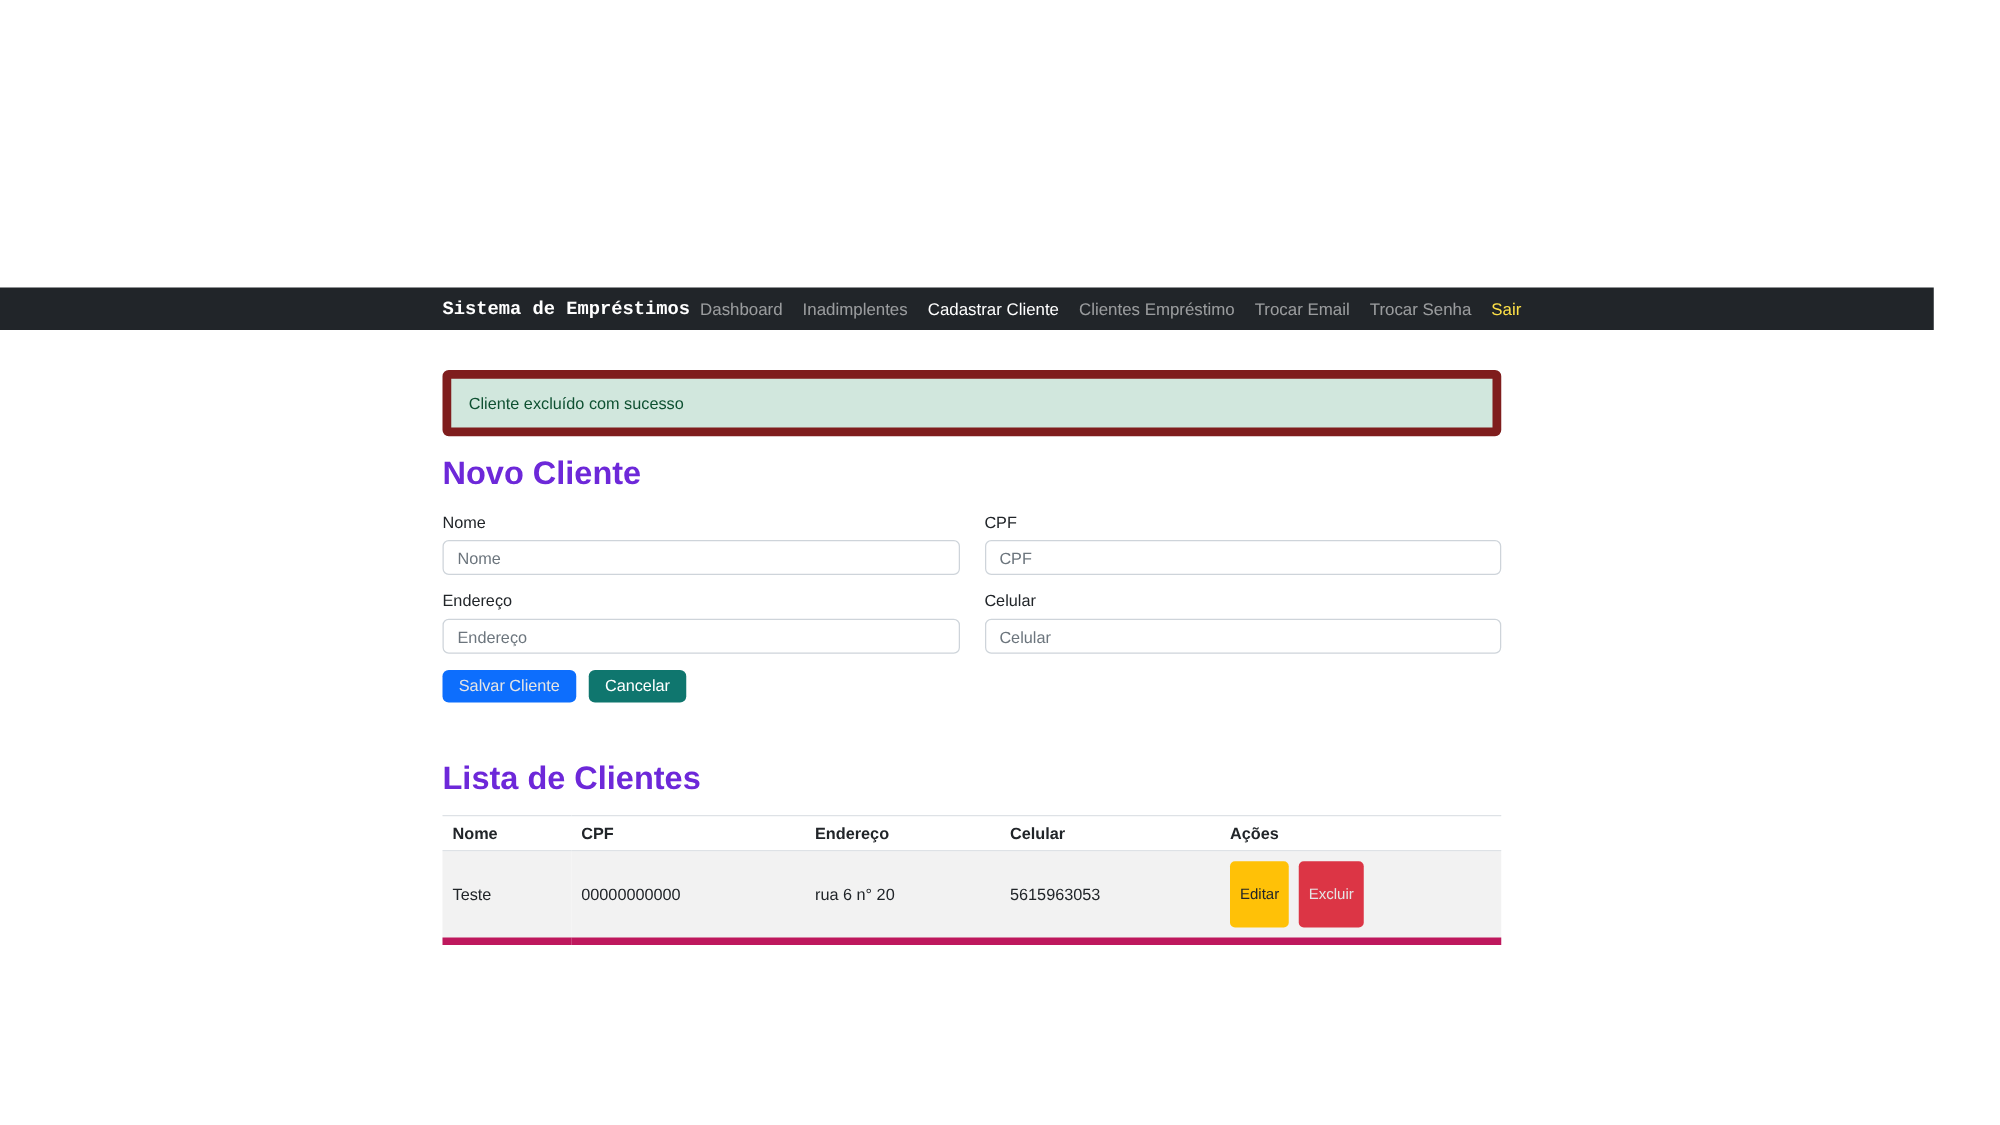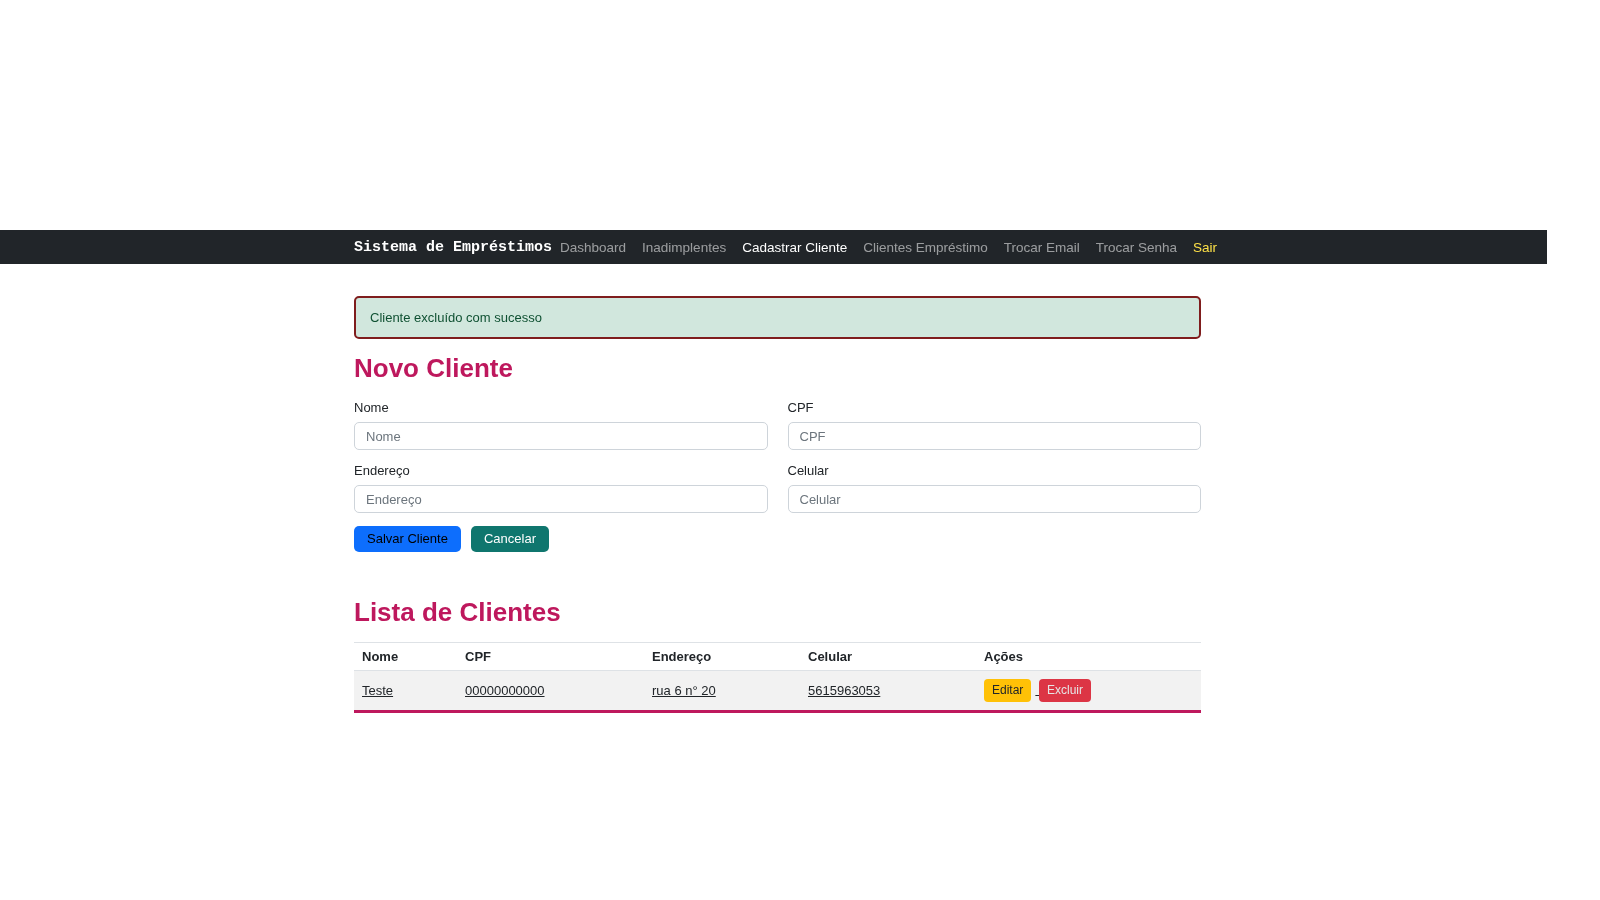--- a/index.html
+++ b/index.html
@@ -48,31 +48,31 @@
   .nav-link.active { color: #ffffff; font-weight: 400; }
   .nav-link.danger { color: #fde047; }
   .nav-link:last-child { padding-right: 0; }
 
   
   .container { width: 847px; margin-left: 354px; }
 
   .alert {
     margin-top: 32px;
     background: #d1e7dd;
-    border: 2px solid #7f1d1d;
+    border: 7px solid #7f1d1d;
     color: #0f5132;
     border-radius: 5px;
     padding: 12px 14px;
     font-size: 13px;
   }
 
   h2.section-title {
     font-size: 26px;
     font-weight: 600;
-    color: #be185d;
+    color: #6d28d9;
     margin: 14px 0 16px 0;
   }
   h2.list-title { margin-top: 45px; margin-bottom: 14px; }
 
   .form-row { display: flex; gap: 20px; margin-bottom: 13px; }
   .form-group { flex: 1; }
   .form-label {
     display: block;
     font-size: 13px;
     color: #212529;
@@ -95,51 +95,50 @@
   .btn-row { display: flex; gap: 10px; margin-top: 11px; }
   .btn {
     border: none;
     border-radius: 5px;
     font-size: 13px;
     font-family: "Liberation Sans", sans-serif;
     padding: 6px 13px;
     cursor: pointer;
     line-height: 1.1;
   }
-  .btn-primary { background: #0d6efd; color: #000000; }
+  .btn-primary { background: #0d6efd; color: #e5e5e5; }
   .btn-secondary { background: #0f766e; color: #ffffff; }
 
   table.clients {
     width: 100%;
     border-collapse: collapse;
     font-size: 13px;
   }
   table.clients th {
     text-align: left;
     font-weight: 700;
     padding: 6px 8px;
     border-top: 1px solid #dee2e6;
     border-bottom: 1px solid #dee2e6;
     color: #212529;
   }
   table.clients td {
     padding: 8px 8px;
-    border-bottom: 3px solid #be185d;
+    border-bottom: 6px solid #be185d;
     vertical-align: middle;
-    text-decoration: underline;
   }
   table.clients tbody tr { background: #f2f2f2; }
   .col-nome { width: 103px; }
   .col-cpf { width: 187px; }
   .col-endereco { width: 156px; }
   .col-celular { width: 176px; }
 
   .btn-sm {
     font-size: 12px;
-    padding: 5px 8px;
+    padding: 20px 8px;
     border-radius: 4px;
     margin-right: 4px;
   }
   .btn-warning { background: #ffc107; color: #212529; }
   .btn-danger { background: #dc3545; color: #e5e5e5; }
 </style>
 </head>
 <body>
 
 <div class="viewport">

